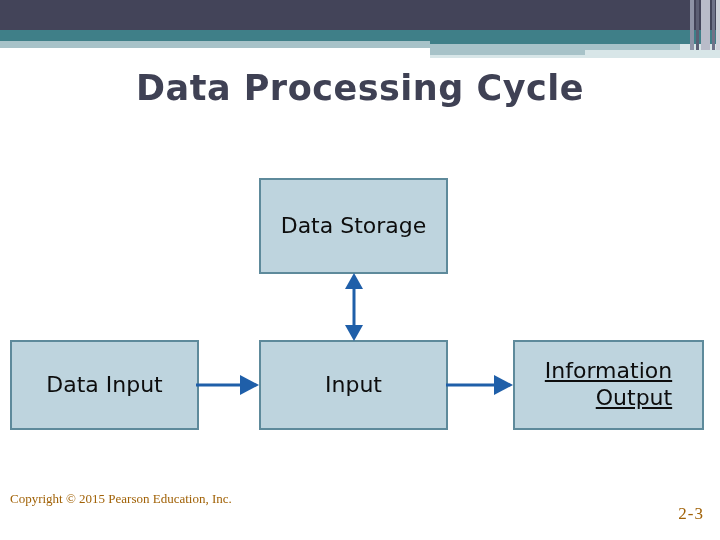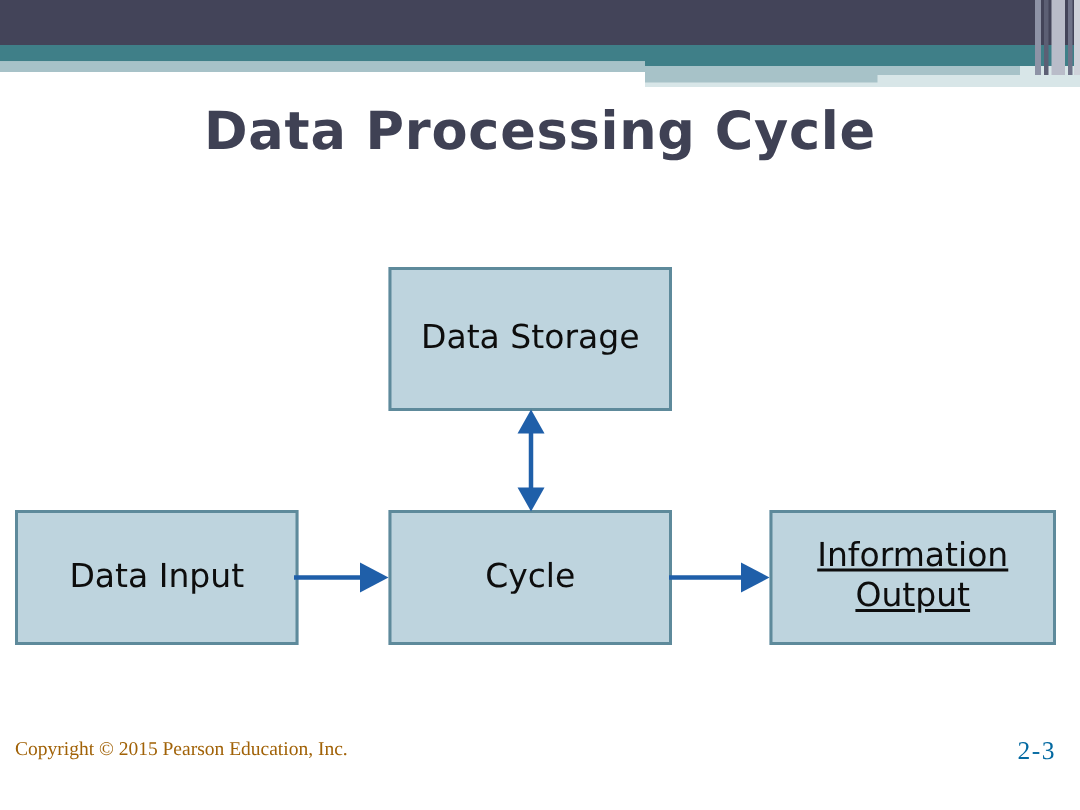--- a/index.html
+++ b/index.html
@@ -103,21 +103,21 @@
     height: 540px;
   }
   .node {
     position: absolute;
     box-sizing: border-box;
     background: #bed4de;
     border: 2px solid #5e8a9b;
     display: flex;
     align-items: center;
     justify-content: center;
-    text-align: center;
+    text-align: right;
     color: #0d0d0d;
     font-size: 22px;
     line-height: 1.22;
     font-weight: 400;
   }
   #node-data-storage {
     left: 259px; top: 178px;
     width: 189px; height: 96px;
   }
   #node-data-input {
@@ -143,24 +143,24 @@
   #copyright-text {
     position: absolute;
     left: 10px; top: 491px;
     font-family: "Liberation Serif", serif;
     font-size: 13px;
     color: #a16207;
     white-space: nowrap;
   }
   #slide-number {
     position: absolute;
-    right: 16px; top: 491px;
+    right: 16px; top: 504px;
     font-family: "Liberation Serif", serif;
     font-size: 17px;
-    color: #0369a1;
+    color: #a16207;
     letter-spacing: 1px;
   }
 </style>
 </head>
 <body>
 
 <div id="slide-header">
   <div class="band-dark"></div>
   <div class="band-teal"></div>
   <div class="band-faint"></div>
@@ -182,21 +182,21 @@
   <div class="node" id="node-data-storage">
     <span>Data Storage</span>
   </div>
 
   <div class="node" id="node-data-input">
     <span>Data Input</span>
   </div>
 
   <div class="node" id="node-data-processing">
     <span>
-      <span>Cycle</span><br>
+      <span>Input</span><br>
     </span>
   </div>
 
   <div class="node" id="node-information-output">
     <span>
       <span>Information</span><br>
       <span>Output</span>
     </span>
   </div>
 

